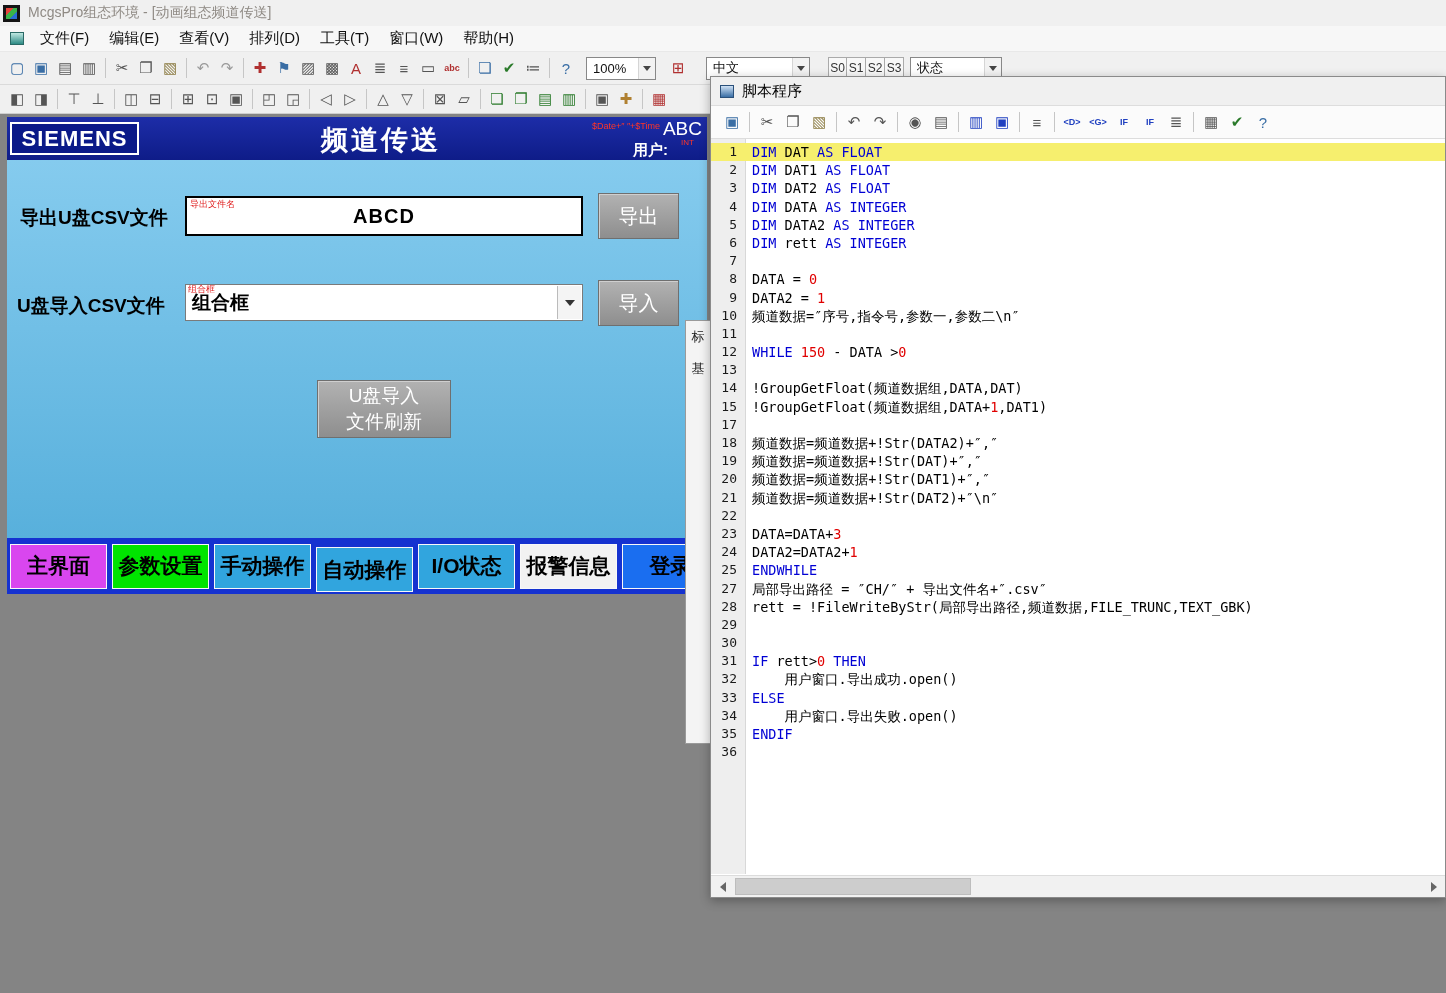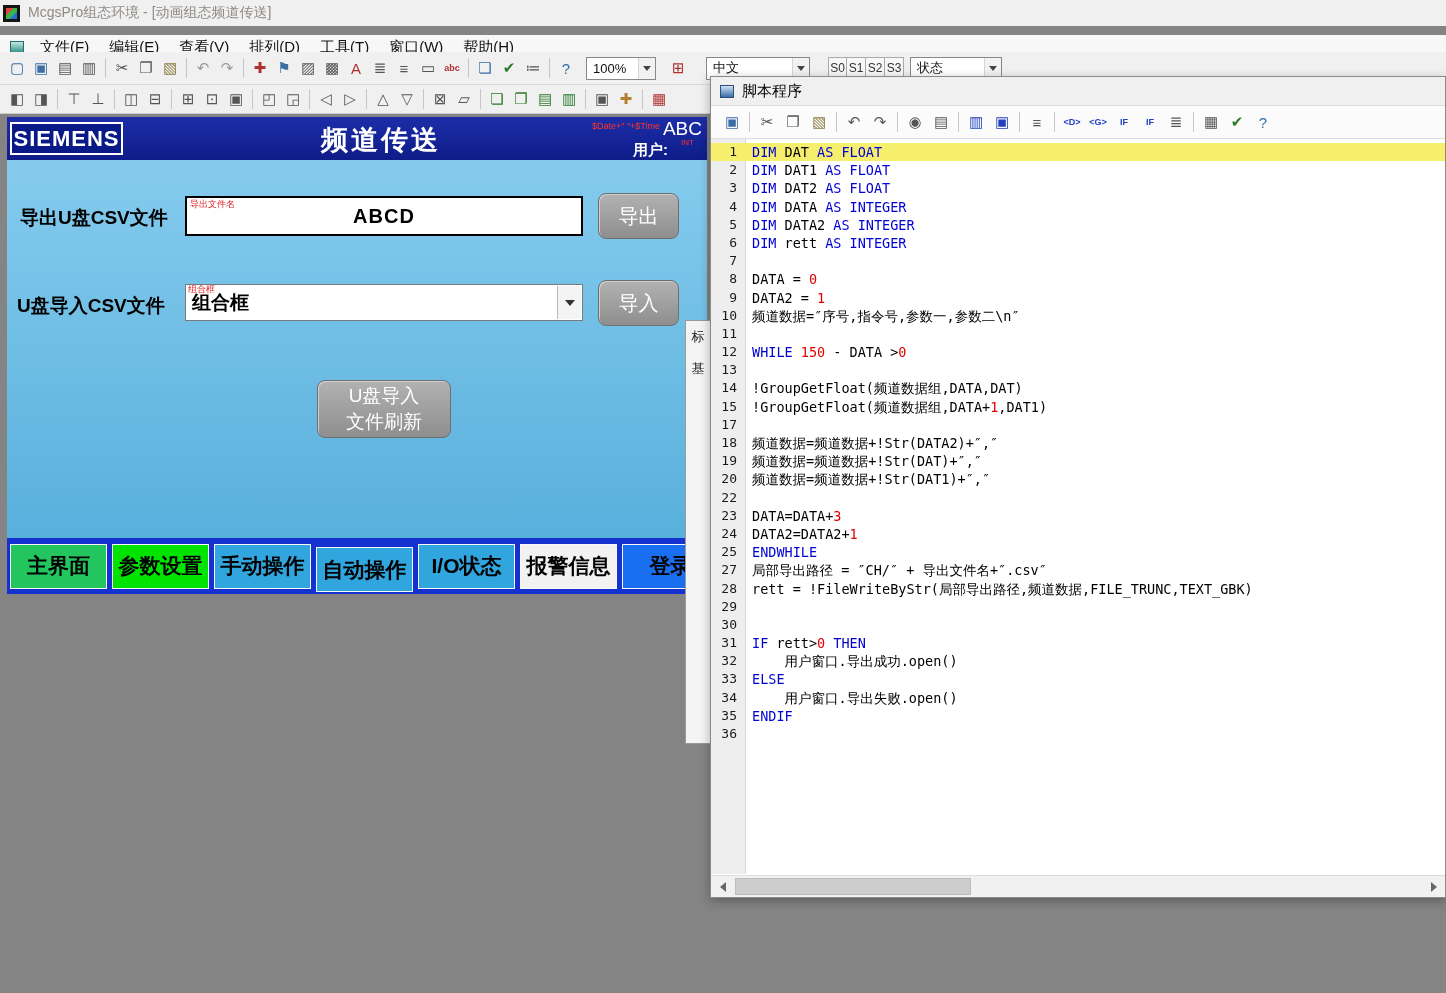--- a/index.html
+++ b/index.html
@@ -6,21 +6,21 @@
 html,body{width:1446px;height:993px;overflow:hidden}
 body{position:relative;background:#848484;font-family:"Liberation Sans",sans-serif;}
 
 
 .titlebar{position:absolute;left:0;top:0;width:100%;height:26px;background:#f0f0f0;display:flex;align-items:center;}
 .app-icon{width:17px;height:17px;margin-left:3px;background:#141414;position:relative;flex:none;}
 .app-icon::after{content:"";position:absolute;left:3px;top:3px;right:3px;bottom:3px;
  background:linear-gradient(135deg,#e8443a 0 33%,#3ab54a 33% 66%,#2a6fd4 66% 100%);}
 .app-title{margin-left:8px;font-size:14px;color:#8f8a84;}
 
-.menubar{position:absolute;left:0;top:35px;width:100%;height:26px;background:#f7f7f7;display:flex;align-items:center;border-bottom:1px solid #e8e8e8;}
+.menubar{position:absolute;left:0;top:26px;width:100%;height:26px;background:#f7f7f7;display:flex;align-items:center;border-bottom:1px solid #e8e8e8;}
 .mdi-icon{width:14px;height:13px;margin:0 6px 0 10px;background:linear-gradient(180deg,#bfe8e2,#2e8b85);border:1px solid #2a6a66;flex:none;}
 .menu-items{display:flex;}
 .menu-item{font-size:15px;color:#111;padding:3px 10px;}
 
 .toolbar1{position:absolute;left:0;top:52px;width:100%;height:33px;background:#f0f0f0;border-bottom:1px solid #dadada;display:flex;align-items:center;padding-left:5px;}
 .toolbar2{position:absolute;left:0;top:85px;width:100%;height:29px;background:#f0f0f0;border-bottom:1px solid #cfcfcf;display:flex;align-items:center;padding-left:5px;}
 .ticons{display:flex;align-items:center;}
 .tbtn{width:24px;height:24px;display:flex;align-items:center;justify-content:center;font-size:15px;color:#555;flex:none;border:1px solid transparent;}
 .tbtn.small{font-size:9px;font-weight:bold;letter-spacing:0;}
 .tsep{width:1px;height:20px;background:#c6c6c6;margin:0 4px;flex:none;}
@@ -31,34 +31,34 @@
 .zoom{width:70px;margin-left:8px;}
 .lang{width:104px;margin-left:16px;}
 .status{width:92px;margin-left:6px;}
 .sbuttons{display:flex;margin-left:18px;}
 .sbtn-state{width:19px;height:23px;border:1px solid #aaa;border-left:none;background:#f8f8f8;font-size:12px;display:flex;align-items:center;justify-content:center;color:#333;flex:none;text-align:right;}
 .sbuttons .sbtn-state:first-child{border-left:1px solid #aaa;}
 
 
 .hmi-window{position:absolute;left:7px;top:117px;width:700px;height:477px;z-index:1;}
 .hmi-header{position:absolute;left:0;top:0;width:100%;height:43px;background:linear-gradient(180deg,#1d2da8,#0e1c88);}
-.siemens{position:absolute;left:3px;top:5px;width:113px;height:33px;border:2px solid #fff;background:#0a1988;color:#fff;font-size:22px;font-weight:bold;letter-spacing:1px;display:flex;align-items:center;justify-content:center;}
+.siemens{position:absolute;left:3px;top:5px;width:129px;height:33px;border:2px solid #fff;background:#0a1988;color:#fff;font-size:22px;font-weight:bold;letter-spacing:1px;display:flex;align-items:center;justify-content:center;}
 .hmi-title{position:absolute;left:0;top:5px;width:100%;text-align:center;color:#fff;font-size:27px;font-weight:bold;letter-spacing:3px;margin-left:24px;}
 .datetime{position:absolute;right:47px;top:4px;color:#ff3528;font-size:9px;}
 .corner-abc{position:absolute;right:5px;top:1px;color:#fff;font-size:19px;}
 .user-label{position:absolute;right:39px;top:24px;color:#fff;font-size:15px;font-weight:bold;}
 .user-overlay{position:absolute;right:13px;top:21px;color:#ff3528;font-size:8px;}
 .hmi-body{position:absolute;left:0;top:43px;width:100%;height:378px;background:linear-gradient(180deg,#85cbee,#58b0dc);}
 .lbl{position:absolute;font-size:19px;font-weight:bold;color:#000;white-space:nowrap;}
 .l1{left:13px;top:45px;}
 .l2{left:10px;top:133px;}
 .export-input{position:absolute;left:178px;top:36px;width:398px;height:40px;background:#fff;border:2px solid #000;}
 .export-input .tag{position:absolute;left:3px;top:0;font-size:9px;color:#e02020;}
 .export-input .val{position:absolute;left:0;top:0;width:100%;height:100%;display:flex;align-items:center;justify-content:center;font-size:20px;font-weight:bold;color:#000;letter-spacing:1px;}
-.gbtn{position:absolute;background:linear-gradient(180deg,#b2b2b2,#8e8e8e);border:1px solid #6f6f6f;box-shadow:inset 1px 1px 0 #cfcfcf;border-radius:8px;color:#fff;display:flex;align-items:center;justify-content:center;font-size:20px;}
+.gbtn{position:absolute;background:linear-gradient(180deg,#b2b2b2,#8e8e8e);border:1px solid #6f6f6f;box-shadow:inset 1px 1px 0 #cfcfcf;border-radius:0;color:#fff;display:flex;align-items:center;justify-content:center;font-size:20px;}
 .export-btn{left:591px;top:33px;width:81px;height:46px;}
 .import-btn{left:591px;top:120px;width:81px;height:46px;}
 .refresh-btn{left:310px;top:220px;width:134px;height:58px;flex-direction:column;font-size:19px;line-height:1.35;}
 .hmi-combo{position:absolute;left:178px;top:124px;width:398px;height:37px;background:#fff;border:1px solid #7a7a7a;}
 .hmi-combo .tag{position:absolute;left:2px;top:-2px;font-size:9px;color:#e02020;z-index:2;}
 .hmi-combo .val{position:absolute;left:6px;top:0;height:100%;display:flex;align-items:center;font-size:19px;font-weight:bold;color:#000;}
 .hmi-combo .drop{position:absolute;right:1px;top:1px;bottom:1px;width:24px;background:#f4f4f4;border-left:1px solid #bbb;display:flex;align-items:center;justify-content:center;}
 .hmi-combo .drop::after{content:"";border:5px solid transparent;border-top:6px solid #333;margin-top:6px;}
 .hmi-nav{position:absolute;left:0;bottom:0;width:100%;height:56px;background:#1532d0;display:flex;align-items:center;gap:5px;padding-left:3px;overflow:hidden;}
 .nav-btn{width:97px;height:45px;flex:none;border:1px solid #f8f8f8;display:flex;align-items:center;justify-content:center;font-size:21px;font-weight:bold;color:#000;white-space:nowrap;}
@@ -222,21 +222,21 @@
       <span class="val">组合框</span>
       <span class="drop"></span>
     </div>
     <div class="gbtn import-btn">导入</div>
     <div class="gbtn refresh-btn">
       <span>U盘导入</span>
       <span>文件刷新</span>
     </div>
   </div>
   <div class="hmi-nav">
-      <div class="nav-btn" style="background: #22c55e;">主界面</div>
+      <div class="nav-btn" style="background: #d946ef;">主界面</div>
       <div class="nav-btn" style="background: rgb(0, 228, 0);">参数设置</div>
       <div class="nav-btn" style="background: rgb(49, 165, 222);">手动操作</div>
       <div class="nav-btn" style="background: rgb(49, 165, 222); margin-top: 7px;">自动操作</div>
       <div class="nav-btn" style="background: rgb(49, 165, 222);">I/O状态</div>
       <div class="nav-btn" style="background: rgb(242, 242, 242);">报警信息</div>
       <div class="nav-btn" style="background: rgb(26, 110, 240);">登录</div>
     </div>
 </div>
 
 <div class="toolbox-strip">
@@ -291,20 +291,21 @@
         <div class="code-line"><span class="ln">10</span><span class="code"><span class="tok-p">频道数据=″序号,指令号,参数一,参数二\n″</span></span></div>
         <div class="code-line"><span class="ln">11</span><span class="code"></span></div>
         <div class="code-line"><span class="ln">12</span><span class="code"><span class="tok-k">WHILE</span><span class="tok-p"> </span><span class="tok-n">150</span><span class="tok-p"> - DATA &gt;</span><span class="tok-n">0</span></span></div>
         <div class="code-line"><span class="ln">13</span><span class="code"></span></div>
         <div class="code-line"><span class="ln">14</span><span class="code"><span class="tok-p">!GroupGetFloat(频道数据组,DATA,DAT)</span></span></div>
         <div class="code-line"><span class="ln">15</span><span class="code"><span class="tok-p">!GroupGetFloat(频道数据组,DATA+</span><span class="tok-n">1</span><span class="tok-p">,DAT1)</span></span></div>
         <div class="code-line"><span class="ln">17</span><span class="code"></span></div>
         <div class="code-line"><span class="ln">18</span><span class="code"><span class="tok-p">频道数据=频道数据+!Str(DATA2)+″,″</span></span></div>
         <div class="code-line"><span class="ln">19</span><span class="code"><span class="tok-p">频道数据=频道数据+!Str(DAT)+″,″</span></span></div>
         <div class="code-line"><span class="ln">20</span><span class="code"><span class="tok-p">频道数据=频道数据+!Str(DAT1)+″,″</span></span></div>
+        <div class="code-line"><span class="ln">21</span><span class="code"><span class="tok-p">频道数据=频道数据+!Str(DAT2)+″\n″</span></span></div>
         <div class="code-line"><span class="ln">22</span><span class="code"></span></div>
         <div class="code-line"><span class="ln">23</span><span class="code"><span class="tok-p">DATA=DATA+</span><span class="tok-n">3</span></span></div>
         <div class="code-line"><span class="ln">24</span><span class="code"><span class="tok-p">DATA2=DATA2+</span><span class="tok-n">1</span></span></div>
         <div class="code-line"><span class="ln">25</span><span class="code"><span class="tok-k">ENDWHILE</span></span></div>
         <div class="code-line"><span class="ln">27</span><span class="code"><span class="tok-p">局部导出路径 = ″CH/″ + 导出文件名+″.csv″</span></span></div>
         <div class="code-line"><span class="ln">28</span><span class="code"><span class="tok-p">rett = !FileWriteByStr(局部导出路径,频道数据,FILE_TRUNC,TEXT_GBK)</span></span></div>
         <div class="code-line"><span class="ln">29</span><span class="code"></span></div>
         <div class="code-line"><span class="ln">30</span><span class="code"></span></div>
         <div class="code-line"><span class="ln">31</span><span class="code"><span class="tok-k">IF</span><span class="tok-p"> rett&gt;</span><span class="tok-n">0</span><span class="tok-p"> </span><span class="tok-k">THEN</span></span></div>
         <div class="code-line"><span class="ln">32</span><span class="code"><span class="tok-p">    用户窗口.导出成功.open()</span></span></div>

